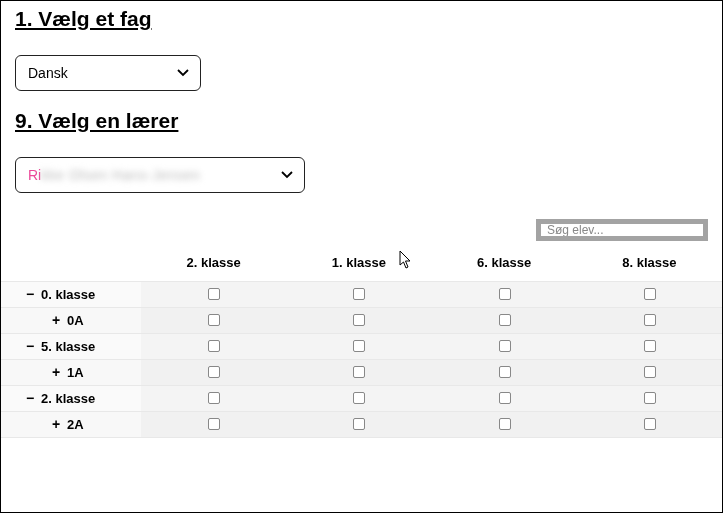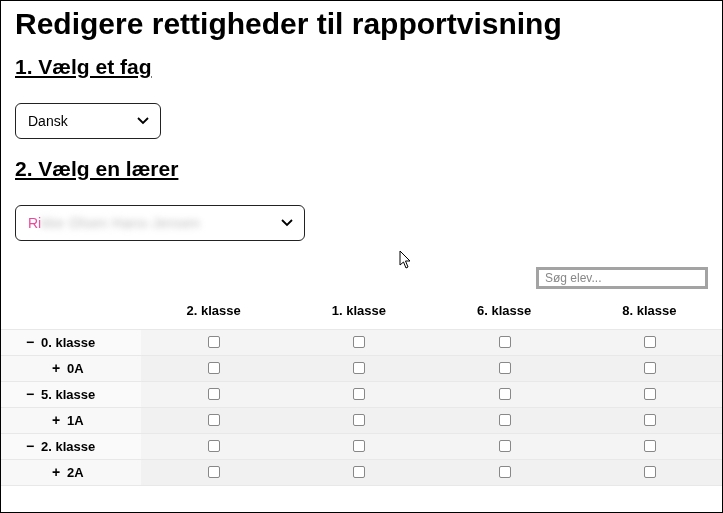--- a/index.html
+++ b/index.html
@@ -28,21 +28,21 @@
     font-weight: 700;
     margin: 0 0 24px 0;
     text-decoration: underline;
   }
   .select-wrap {
     position: relative;
     display: inline-block;
     margin-bottom: 18px;
   }
   .select-subject {
-    width: 146px;
+    width: 186px;
     height: 36px;
     border: 1px solid #222;
     border-radius: 6px;
     background: #fff;
     padding: 0 34px 0 12px;
     font-size: 14px;
     display: flex;
     align-items: center;
     cursor: pointer;
   }
@@ -74,25 +74,25 @@
   .chev svg { display: block; }
 
   .search-row {
     display: flex;
     justify-content: flex-end;
     padding: 0 14px 4px 0;
     margin-top: 8px;
   }
   .search-input {
     width: 172px;
-    height: 14px;
-    border: 3px solid #a3a3a3;
+    height: 22px;
+    border: 5px solid #a3a3a3;
     border-radius: 0;
     font-size: 12px;
-    padding: 8px 6px;
+    padding: 0 6px;
     font-family: inherit;
   }
   .search-input::placeholder { color: #888; }
 
   table {
     border-collapse: collapse;
     width: 100%;
     font-size: 13px;
   }
   th, td {
@@ -160,36 +160,35 @@
     position: absolute;
     left: 398px;
     top: 249px;
     pointer-events: none;
   }
 </style>
 </head>
 <body>
 
 <div class="content">
-  <h1>Redigere rettigheder til rapportvisning</h1>
 
   <h2>1. Vælg et fag</h2>
 
   <div class="select-wrap">
     <div class="select-subject">
       <span>Dansk</span>
     </div>
     <span class="chev">
       <svg width="12" height="8" viewBox="0 0 12 8">
           <path d="M1 1 L6 6 L11 1" stroke="#000" stroke-width="1.8" fill="none"></path>
         </svg>
     </span>
   </div>
 
-  <h2>2. Vælg en lærer</h2>
+  <h2>9. Vælg en lærer</h2>
 
   <div class="select-wrap">
     <div class="select-teacher">
       <span class="leading">Ri</span>
         <span class="blur">kke Olsen Hans-Jensen</span>
     </div>
     <span class="chev">
       <svg width="12" height="8" viewBox="0 0 12 8">
           <path d="M1 1 L6 6 L11 1" stroke="#000" stroke-width="1.8" fill="none"></path>
         </svg>

